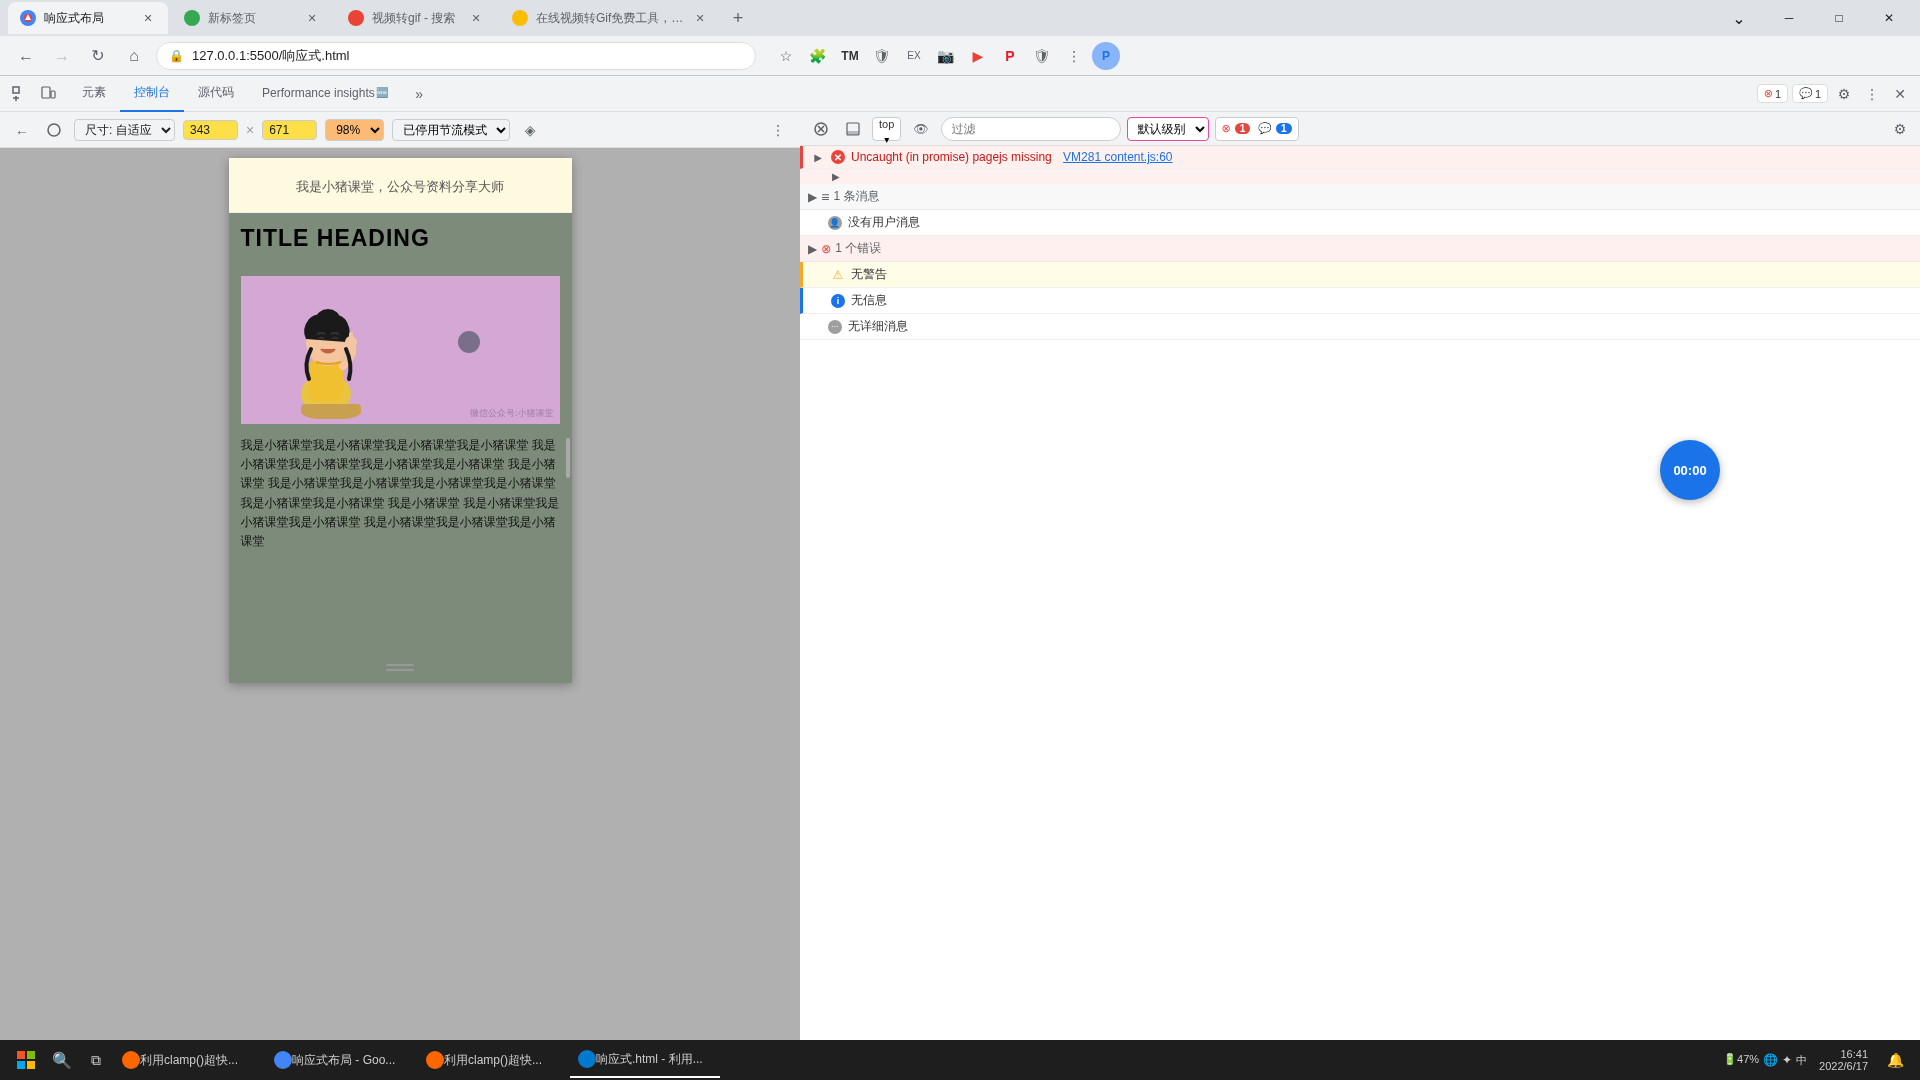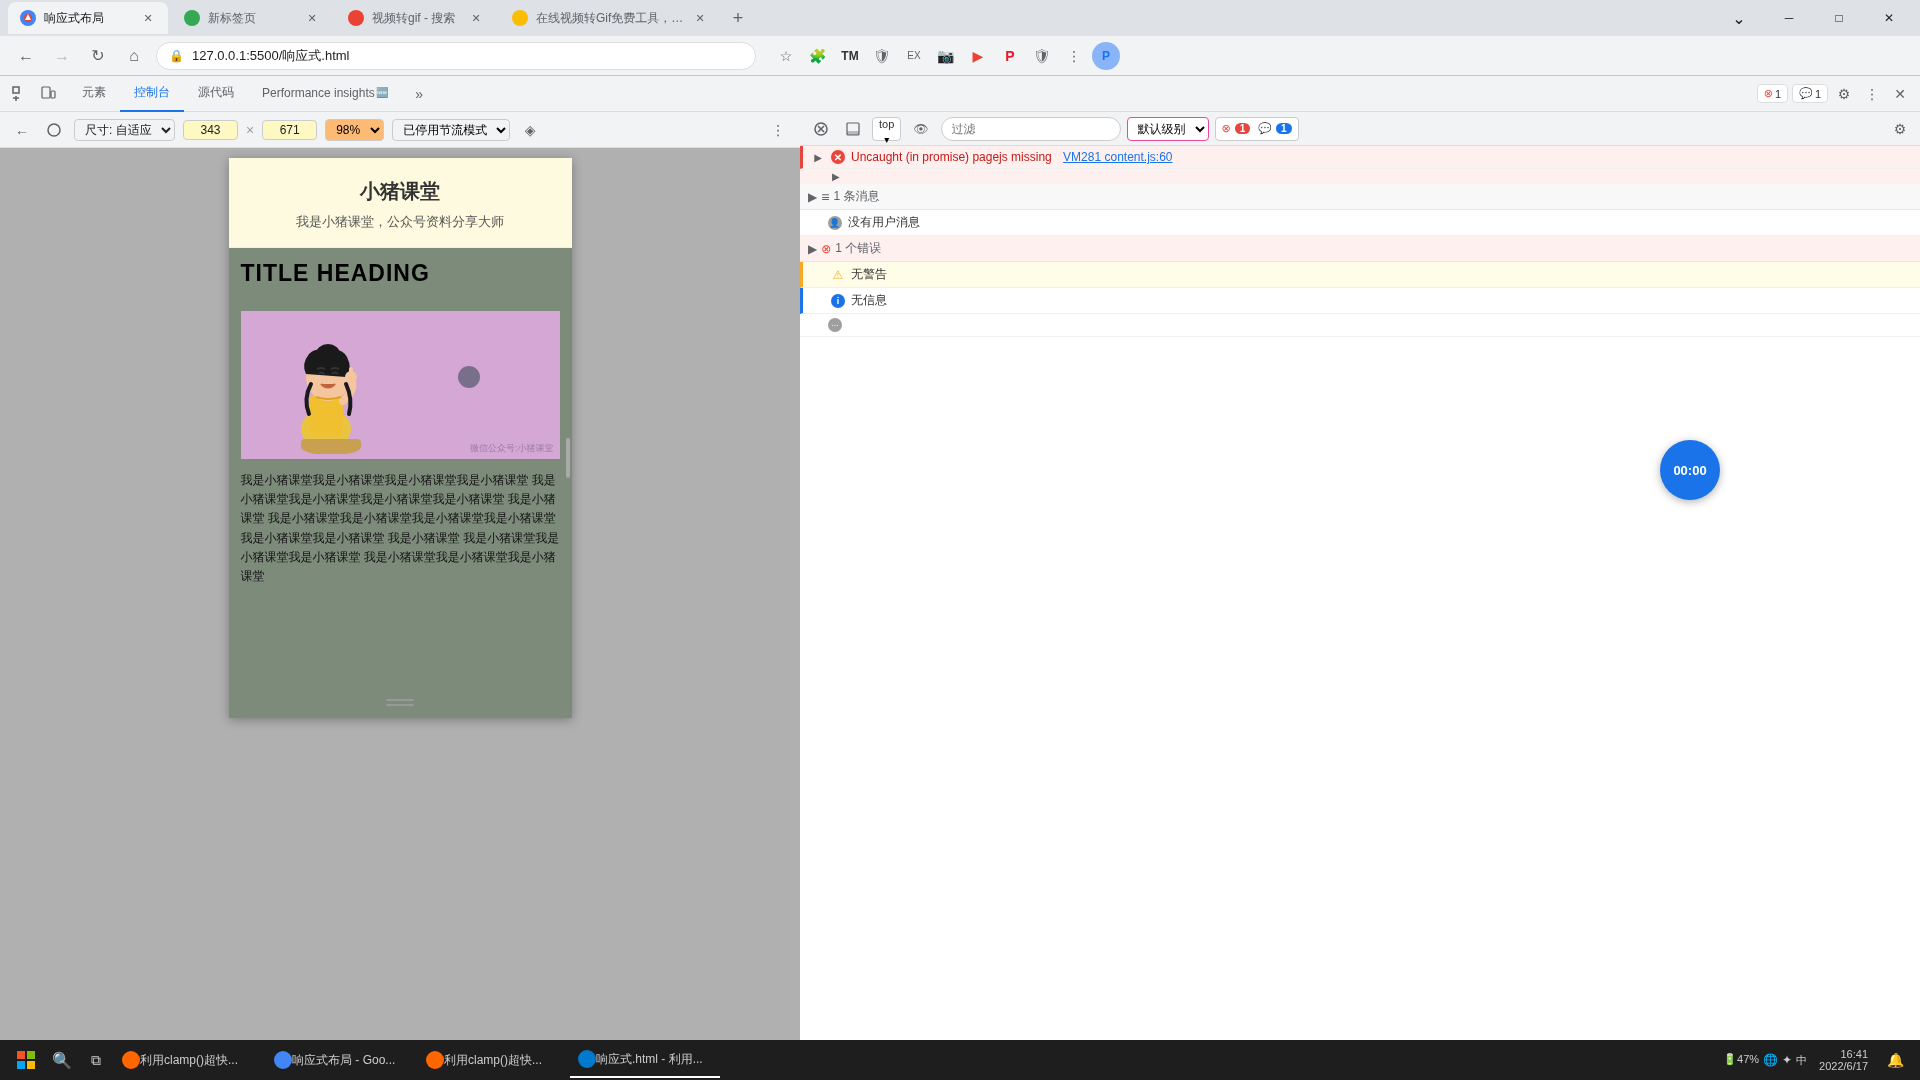--- a/index.html
+++ b/index.html
@@ -253,26 +253,26 @@
     .resp-select {
       background: #f1f3f4;
       border: 1px solid #ccc;
       border-radius: 4px;
       font-size: 12px;
       padding: 2px 6px;
       color: #202124;
     }
     .resp-input {
       width: 55px;
-      background: #fef9c3;
+      background: #fde047;
       border: 1px solid #ccc;
       border-radius: 4px;
       font-size: 12px;
       padding: 2px 6px;
-      text-align: center;
+      text-align: left;
       color: #202124;
     }
     .resp-sep { color: #9aa0a6; font-size: 14px; }
     .resp-zoom {
       background: #fdba74;
       border: 1px solid #ccc;
       border-radius: 4px;
       font-size: 12px;
       padding: 2px 6px;
     }
@@ -774,21 +774,20 @@
         <div class="resp-toolbar-right">
           <div class="dt-icon-btn">⋮</div>
         </div>
       </div>
 
       <div class="phone-preview-area">
         <div style="position:relative;">
           <div class="phone-frame">
 
             <div class="phone-top-section">
-              <div class="phone-title">小猪课堂</div>
               <div class="phone-subtitle">我是小猪课堂，公众号资料分享大师</div>
             </div>
 
             <div class="phone-card">
               <div class="card-heading">TITLE HEADING</div>
 
               <div class="card-image">
 
                 <svg class="girl-figure" width="120" height="135" viewBox="0 0 120 135">
 
@@ -924,20 +923,21 @@
 
         <div class="console-message info-msg">
           <div class="msg-expand-btn"></div>
           <div style="width:14px;height:14px;border-radius:50%;background:#1a73e8;display:flex;align-items:center;justify-content:center;font-size:9px;color:white;font-weight:bold;flex-shrink:0;">i</div>
           <span class="msg-text">无信息</span>
         </div>
 
         <div class="console-message">
           <div class="msg-expand-btn"></div>
           <div style="width:14px;height:14px;border-radius:50%;background:#9e9e9e;display:flex;align-items:center;justify-content:center;font-size:8px;color:white;flex-shrink:0;">···</div>
+          <span class="msg-text">无详细消息</span>
         </div>
 
       </div>
     </div>
   </div>
 
   <div class="taskbar">
     <div class="taskbar-start">
       <svg width="20" height="20" viewBox="0 0 20 20" fill="none">
         <rect x="1" y="1" width="8" height="8" fill="#f35325"></rect>

